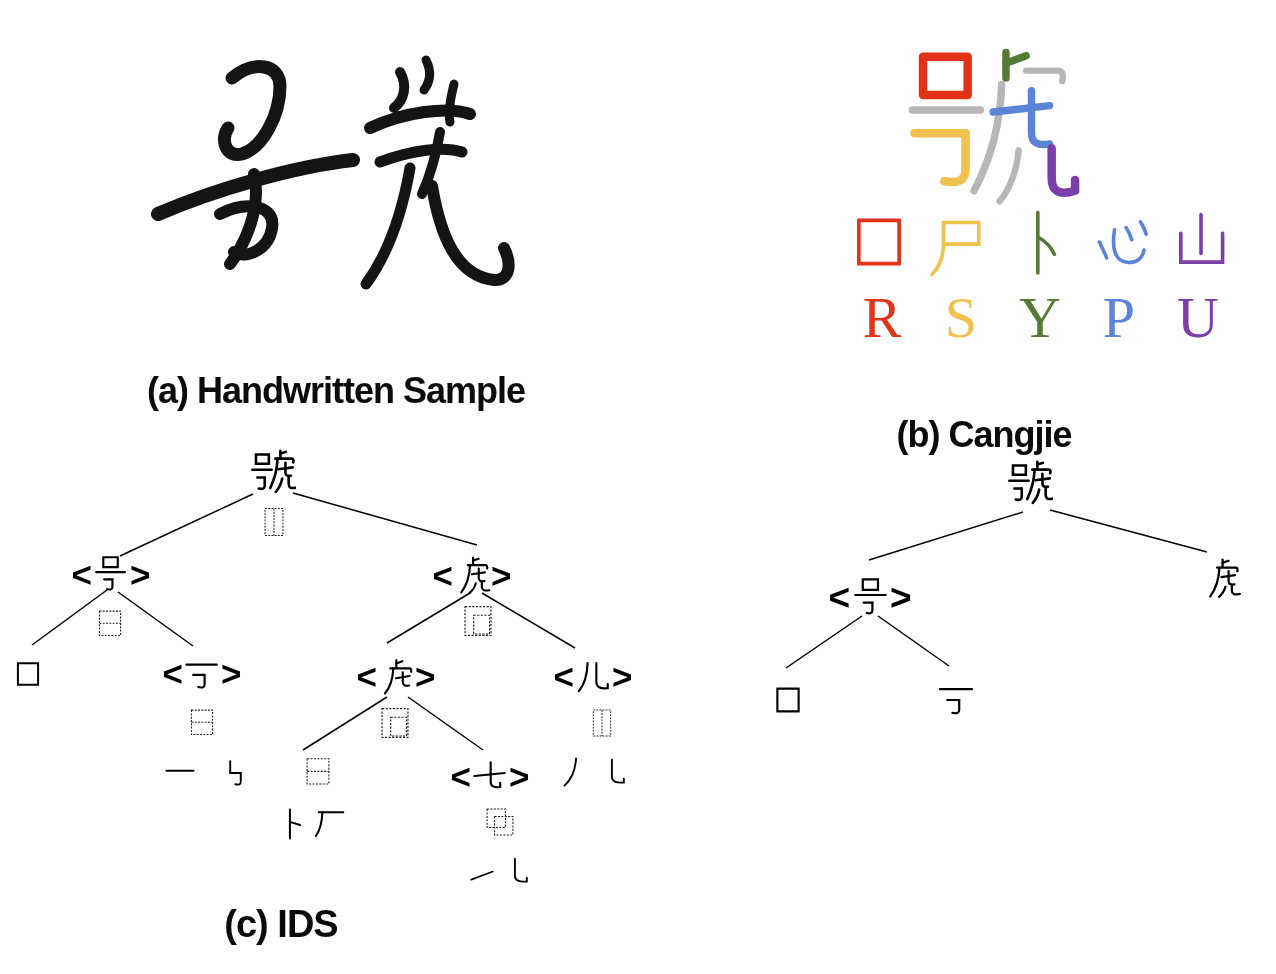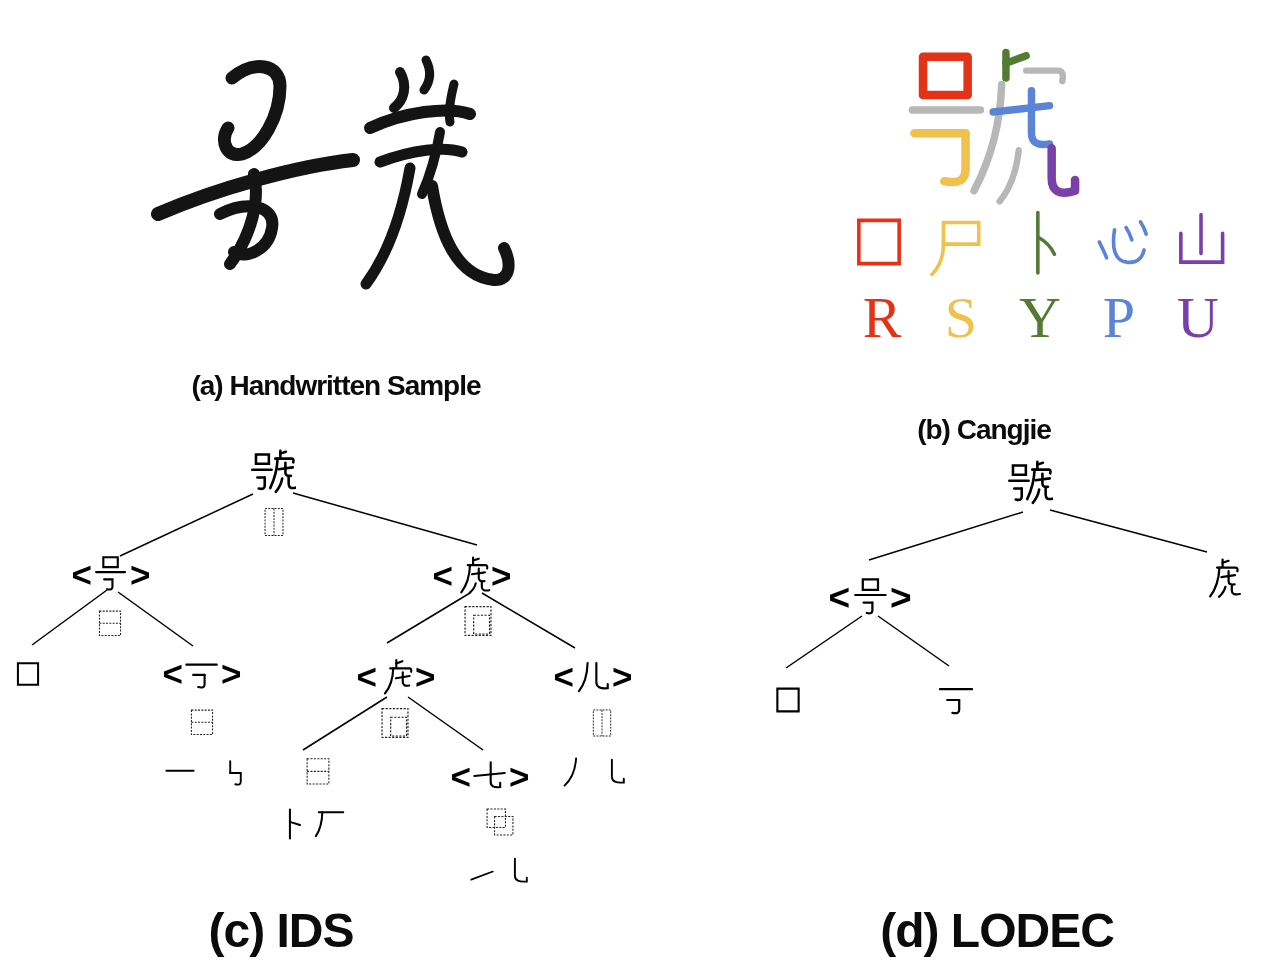--- a/index.html
+++ b/index.html
@@ -1,20 +1,20 @@
 <!DOCTYPE html>
 <html><head>
 <meta charset="utf-8">
 <style>
   html,body{margin:0;padding:0;background:#fff;}
   #canvas{position:relative;width:1276px;height:974px;background:#ffffff;overflow:hidden;
           font-family:"Liberation Sans",sans-serif;}
-  .caption{position:absolute;transform:translateX(-50%);font-weight:700;font-size:28px;
+  .caption{position:absolute;transform:translateX(-50%);font-weight:700;font-size:36px;
            color:#0b0b0b;white-space:nowrap;letter-spacing:-1px;}
-  .caption.small{font-size:48px;}
+  .caption.small{font-size:38px;}
   #edges{position:absolute;left:0;top:0;z-index:1;}
   .tnode{position:absolute;transform:translate(-50%,-50%);z-index:2;display:flex;
          align-items:center;justify-content:center;line-height:1;}
   .tnode .br{font-family:"Liberation Sans",sans-serif;font-weight:700;color:#000;}
   .tnode svg{display:block;}
   .cjrow{position:absolute;display:flex;justify-content:space-between;z-index:2;}
   .coderow{position:absolute;display:flex;justify-content:space-between;z-index:2;
            font-family:"Liberation Serif",serif;font-size:58px;font-weight:400;}
   .coderow span{display:inline-block;width:78px;text-align:center;}
   .absimg{position:absolute;z-index:2;}
@@ -98,21 +98,20 @@
       <span style="color: rgb(226, 51, 24);">R</span>
       <span style="color: rgb(240, 193, 76);">S</span>
       <span style="color: rgb(84, 122, 51);">Y</span>
       <span style="color: rgb(91, 132, 214);">P</span>
       <span style="color: rgb(122, 63, 168);">U</span>
     </div>
 
   <div class="caption" style="left:336px;top:370px;">(a) Handwritten Sample</div>
   <div class="caption" style="left:984px;top:370px;margin-top:44px;">(b) Cangjie</div>
   <div class="caption small" style="left:281px;top:903px;">(c) IDS</div>
-  <div class="caption small" style="left:997px;top:903px;">(d) LODEC</div>
 <div class="tnode" style="left: 273px; top: 472px;">
       <svg width="46" height="46" viewBox="0 0 100 100">
         <path d="M13,12 H41 V32 H13 Z" fill="none" stroke="#000" stroke-width="5.6" stroke-linecap="round"></path>
         <path d="M5,45 H47" fill="none" stroke="#000" stroke-width="5.6" stroke-linecap="round"></path>
         <path d="M16,62 H32" fill="none" stroke="#000" stroke-width="5.6" stroke-linecap="round"></path>
         <path d="M32,62 V80 Q32,89 19,86" fill="none" stroke="#000" stroke-width="5.6" stroke-linecap="round"></path>
         <path d="M66,4 V18" fill="none" stroke="#000" stroke-width="5.6" stroke-linecap="round"></path>
         <path d="M66,10 L78,6" fill="none" stroke="#000" stroke-width="5.6" stroke-linecap="round"></path>
         <path d="M55,21 H91 Q96,21 94,29" fill="none" stroke="#000" stroke-width="5.6" stroke-linecap="round"></path>
         <path d="M60,21 C59,43 54,64 44,85" fill="none" stroke="#000" stroke-width="5.6" stroke-linecap="round"></path>

